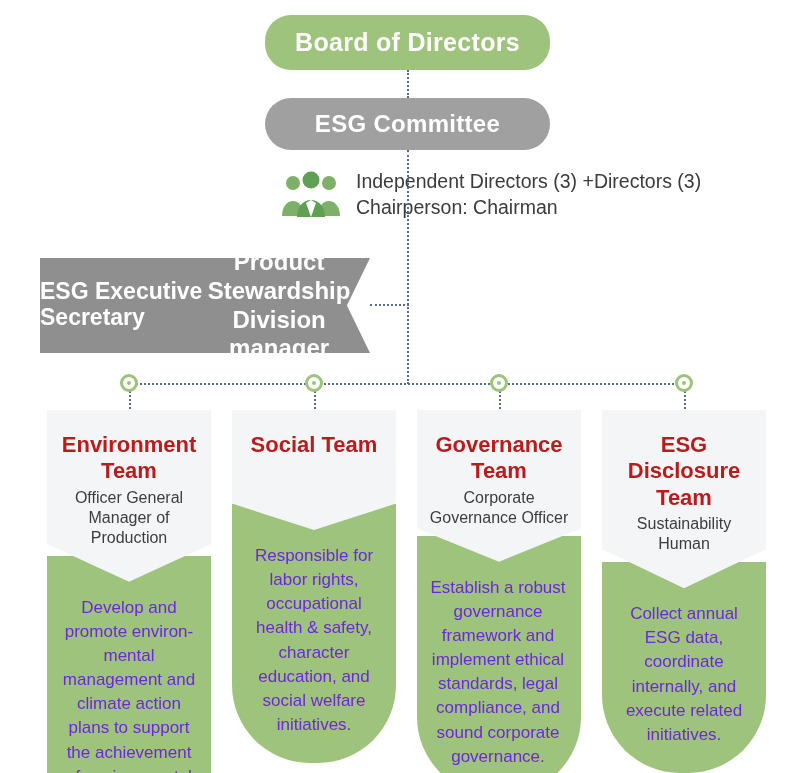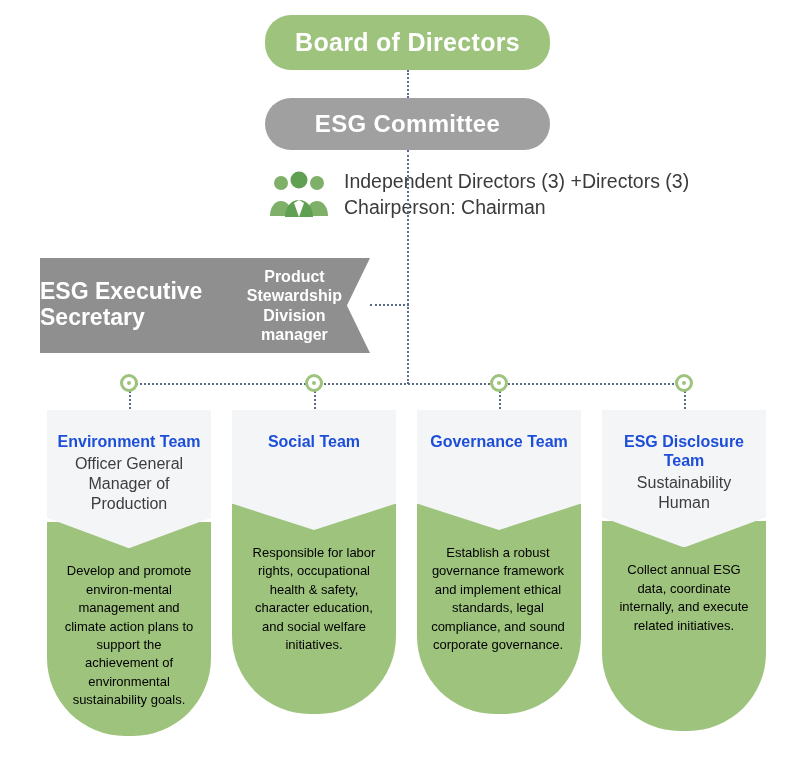--- a/index.html
+++ b/index.html
@@ -54,21 +54,21 @@
   }
   .hline {
     position: absolute;
     height: 0;
     border-top: 2px dotted #5b6b8c;
   }
 
   
   #members-row {
     position: absolute;
-    left: 268px; top: 168px;
+    left: 280px; top: 168px;
     width: 470px;
     display: flex;
     align-items: center;
     gap: 14px;
   }
   #members-icon {
     width: 62px; height: 48px;
     position: relative;
     flex: 0 0 auto;
   }
@@ -94,21 +94,21 @@
     padding-right: 18px;
     box-sizing: border-box;
   }
   #secretary-title {
     font-size: 23px;
     font-weight: bold;
     line-height: 1.1;
     margin-bottom: 2px;
   }
   #secretary-sub {
-    font-size: 16px;
+    font-size: 24px;
     font-weight: bold;
     line-height: 1.2;
     text-align: center;
   }
 
   
   .node-dot {
     position: absolute;
     width: 18px; height: 18px;
     border-radius: 50%;
@@ -135,39 +135,39 @@
   .team-head {
     position: relative;
     background: #f4f5f7;
     padding: 22px 10px 34px 10px;
     text-align: center;
     box-sizing: border-box;
     clip-path: polygon(0 0, 100% 0, 100% 78%, 50% 100%, 0 78%);
     min-height: 120px;
   }
   .team-name {
-    font-size: 16px;
-    font-weight: bold;
-    color: #1d4ed8;
+    font-size: 22px;
+    font-weight: bold;
+    color: #b91c1c;
     line-height: 1.2;
     margin-bottom: 3px;
   }
   .team-role {
     font-size: 16px;
     color: #3d3d3d;
     line-height: 1.25;
   }
   .team-body {
     margin-top: -26px;
     background: #9ec37d;
-    color: #000000;
+    color: #6d28d9;
     border-radius: 0 0 78px 78px;
     padding: 40px 14px 26px 14px;
     text-align: center;
-    font-size: 13px;
+    font-size: 17px;
     line-height: 1.42;
     box-sizing: border-box;
   }
 </style>
 </head>
 <body>
 
 <div id="chart">
 
   <div class="top-box" id="board-box">
@@ -238,20 +238,21 @@
   <div class="team-card" style="left:232px;">
     <div class="team-head">
       <div class="team-name">Social Team</div>
     </div>
     <div class="team-body" style="min-height:210px;">Responsible for labor rights, occupational health &amp; safety, character education, and social welfare initiatives.</div>
   </div>
 
   <div class="team-card" style="left:417px;">
     <div class="team-head">
       <div class="team-name">Governance Team</div>
+      <div class="team-role">Corporate Governance Officer</div>
     </div>
     <div class="team-body" style="min-height:210px;padding-left:12px;">Establish a robust governance framework and implement ethical standards, legal compliance, and sound corporate governance.</div>
   </div>
 
   <div class="team-card" style="left:602px;">
     <div class="team-head">
       <div class="team-name">ESG Disclosure Team</div>
       <div class="team-role">Sustainability Human</div>
     </div>
     <div class="team-body" style="min-height:210px;">Collect annual ESG data, coordinate internally, and execute related initiatives.</div>

